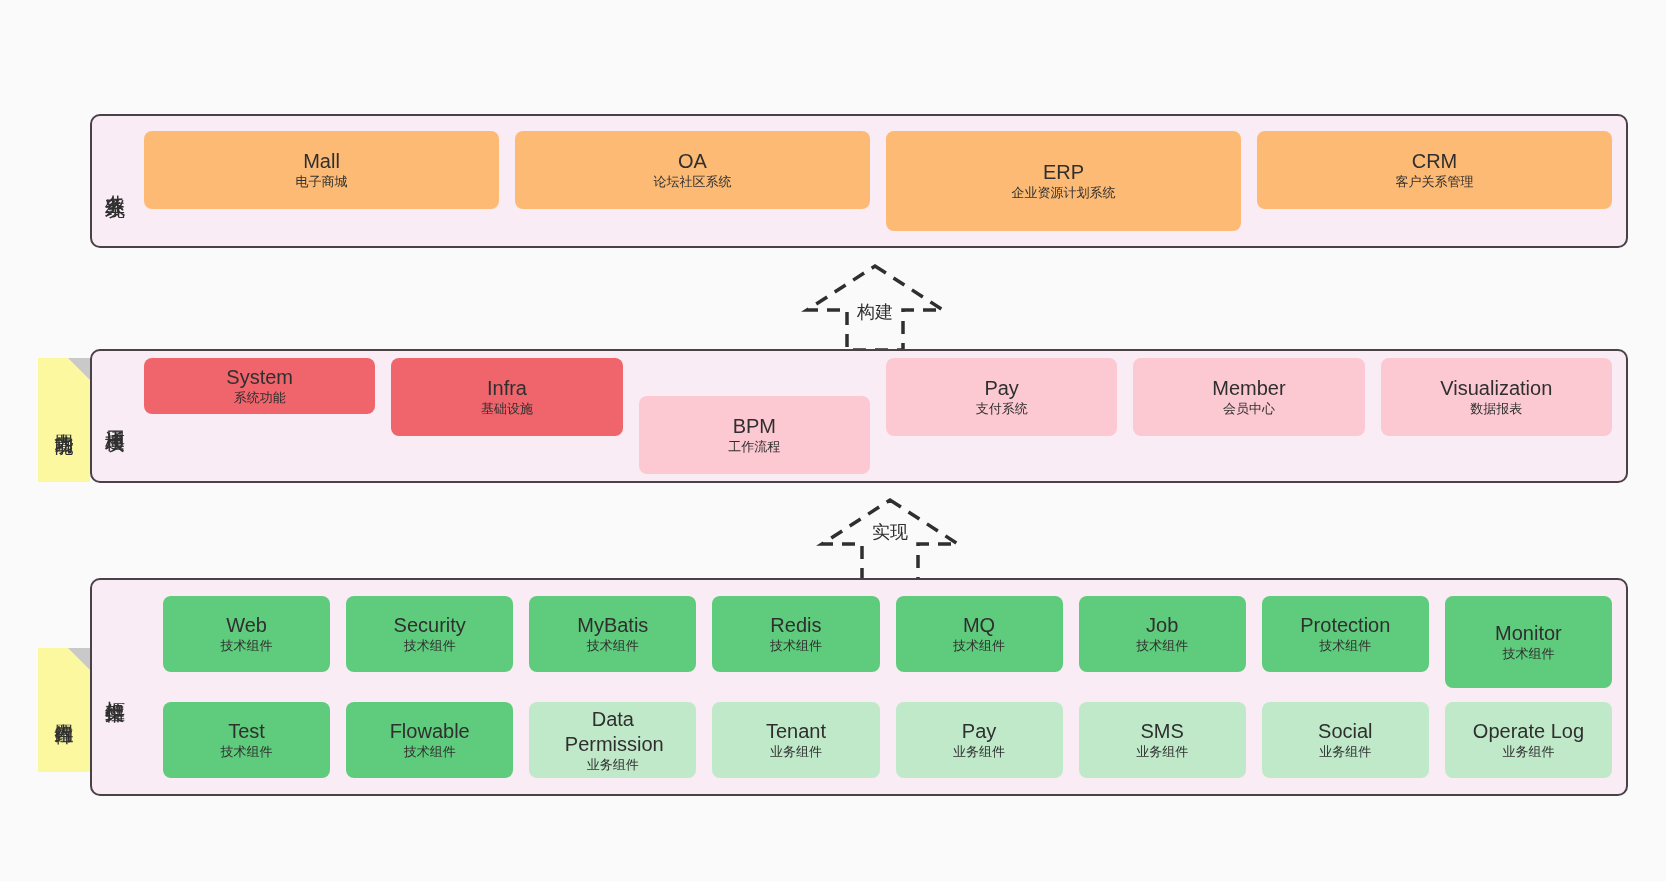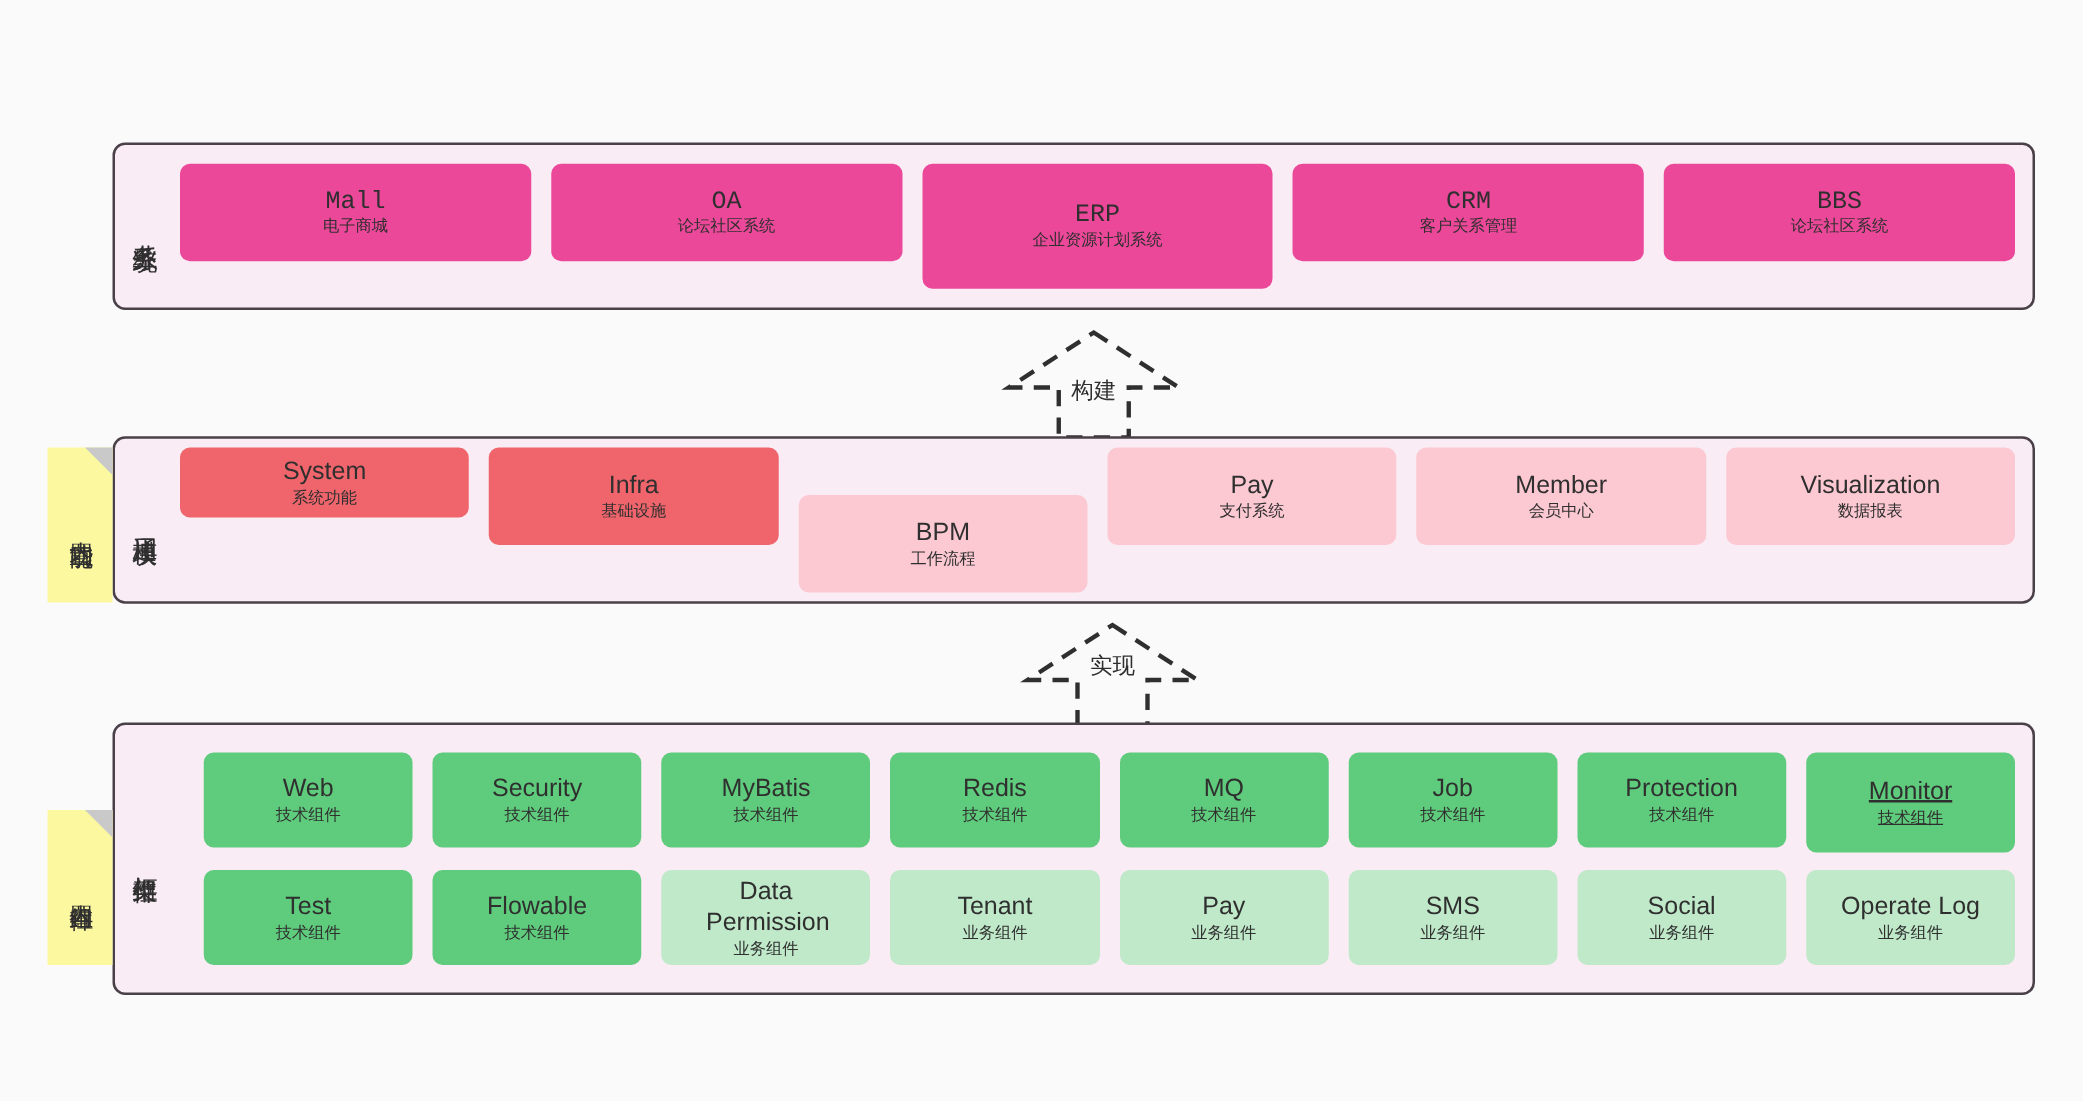--- a/index.html
+++ b/index.html
@@ -63,21 +63,21 @@
     justify-content:center;
     text-align:center;
     box-sizing:border-box;
     padding:6px 4px;
     line-height:1.26;
     color:#2f2f2f;
     user-select:none;
   }
   .card .t1{font-size:20px;}
   .card .t2{font-size:13px;}
-  .c-blue   {background:#ec4899;font-family:Liberation Mono, monospace;}
+  .c-blue   {background:#fdba74;}
   .c-red    {background:#f0656c;}
   .c-pink   {background:#fcc9d2;}
   .c-green  {background:#5fcb7c;}
   .c-green-l{background:#bfe9c9;}
 
   
   .note{
     position:absolute;
     background:#fbf8a0;
     box-sizing:border-box;
@@ -132,24 +132,20 @@
           <span class="t1">OA</span>
           <span class="t2">论坛社区系统</span>
         </div>
         <div class="card c-blue" style="height:100px;">
           <span class="t1">ERP</span>
           <span class="t2">企业资源计划系统</span>
         </div>
         <div class="card c-blue" style="height:78px;">
           <span class="t1">CRM</span>
           <span class="t2">客户关系管理</span>
-        </div>
-        <div class="card c-blue" style="height:78px;">
-          <span class="t1">BBS</span>
-          <span class="t2">论坛社区系统</span>
         </div>
       </div>
     </div>
   </div>
 
   <div class="arrow" style="left:800px;top:262px;width:150px;height:90px;">
     <svg width="150" height="90" viewBox="0 0 150 90">
       <path d="M 75 4 L 143 48 L 103 48 L 103 88 L 47 88 L 47 48 L 7 48 Z" fill="none" stroke="#2f2f2f" stroke-width="3.5" stroke-dasharray="13 9" stroke-linejoin="miter"></path>
     </svg>
     <div class="alabel" style="top:38px;">构建</div>
@@ -225,21 +221,21 @@
           <span class="t2">技术组件</span>
         </div>
         <div class="card c-green" style="height:76px;">
           <span class="t1">Job</span>
           <span class="t2">技术组件</span>
         </div>
         <div class="card c-green" style="height:76px;">
           <span class="t1">Protection</span>
           <span class="t2">技术组件</span>
         </div>
-        <div class="card c-green" style="height:80px;text-decoration:underline;">
+        <div class="card c-green" style="height:92px;">
           <span class="t1">Monitor</span>
           <span class="t2">技术组件</span>
         </div>
       </div>
 
       <div class="row">
         <div class="card c-green" style="height:76px;">
           <span class="t1">Test</span>
           <span class="t2">技术组件</span>
         </div>

